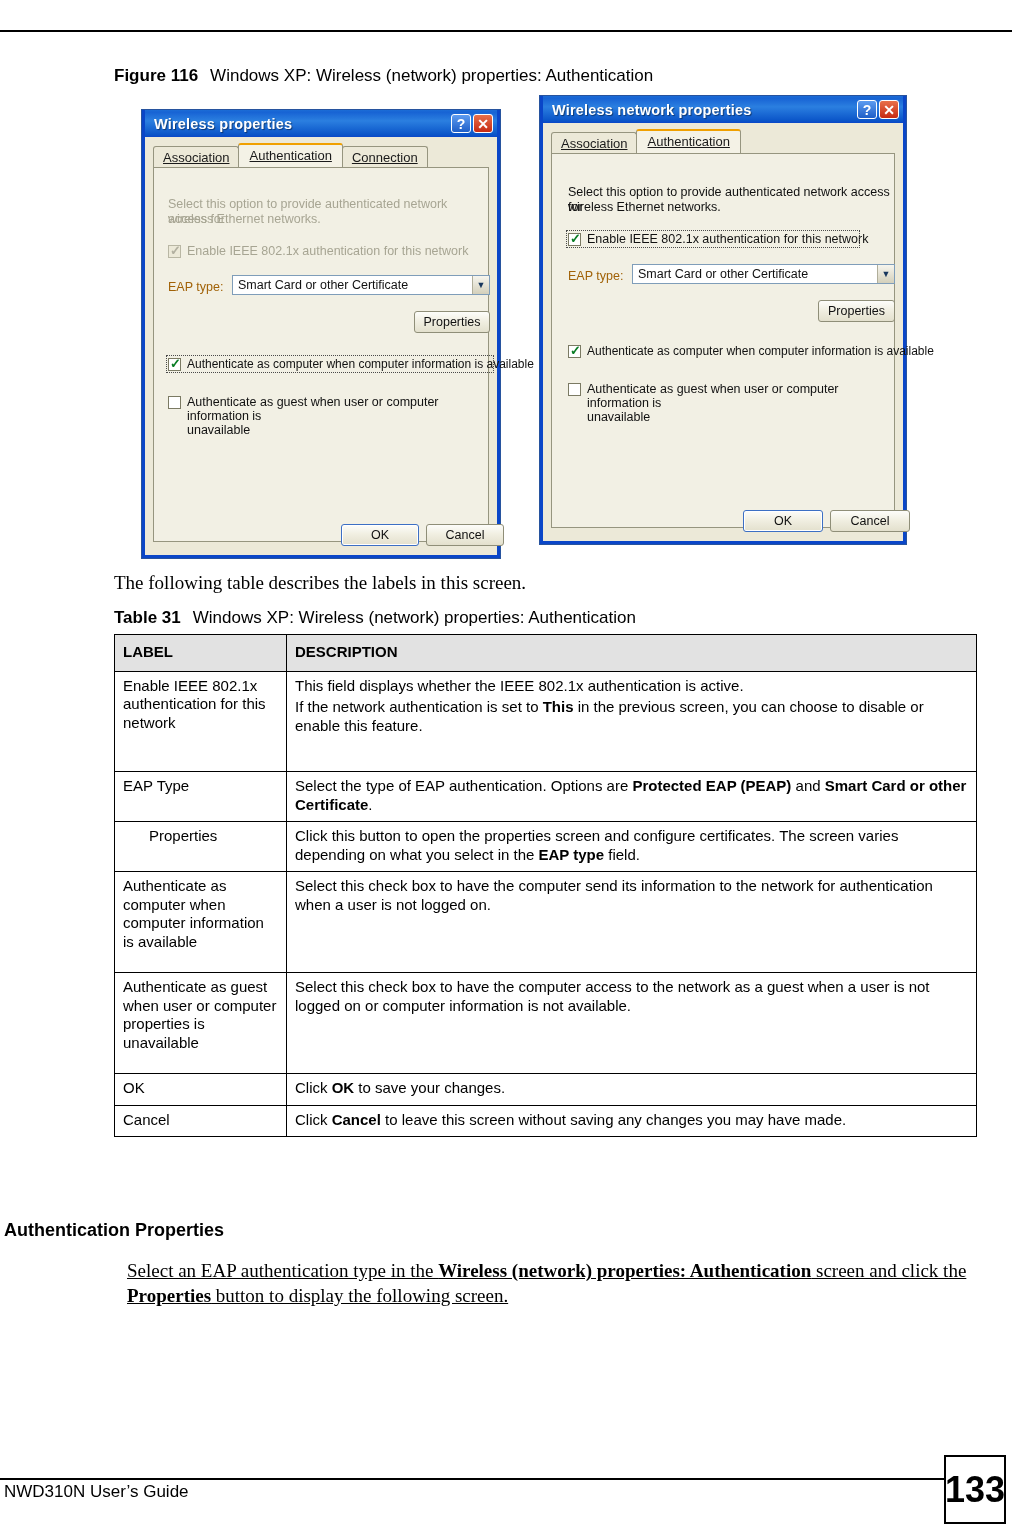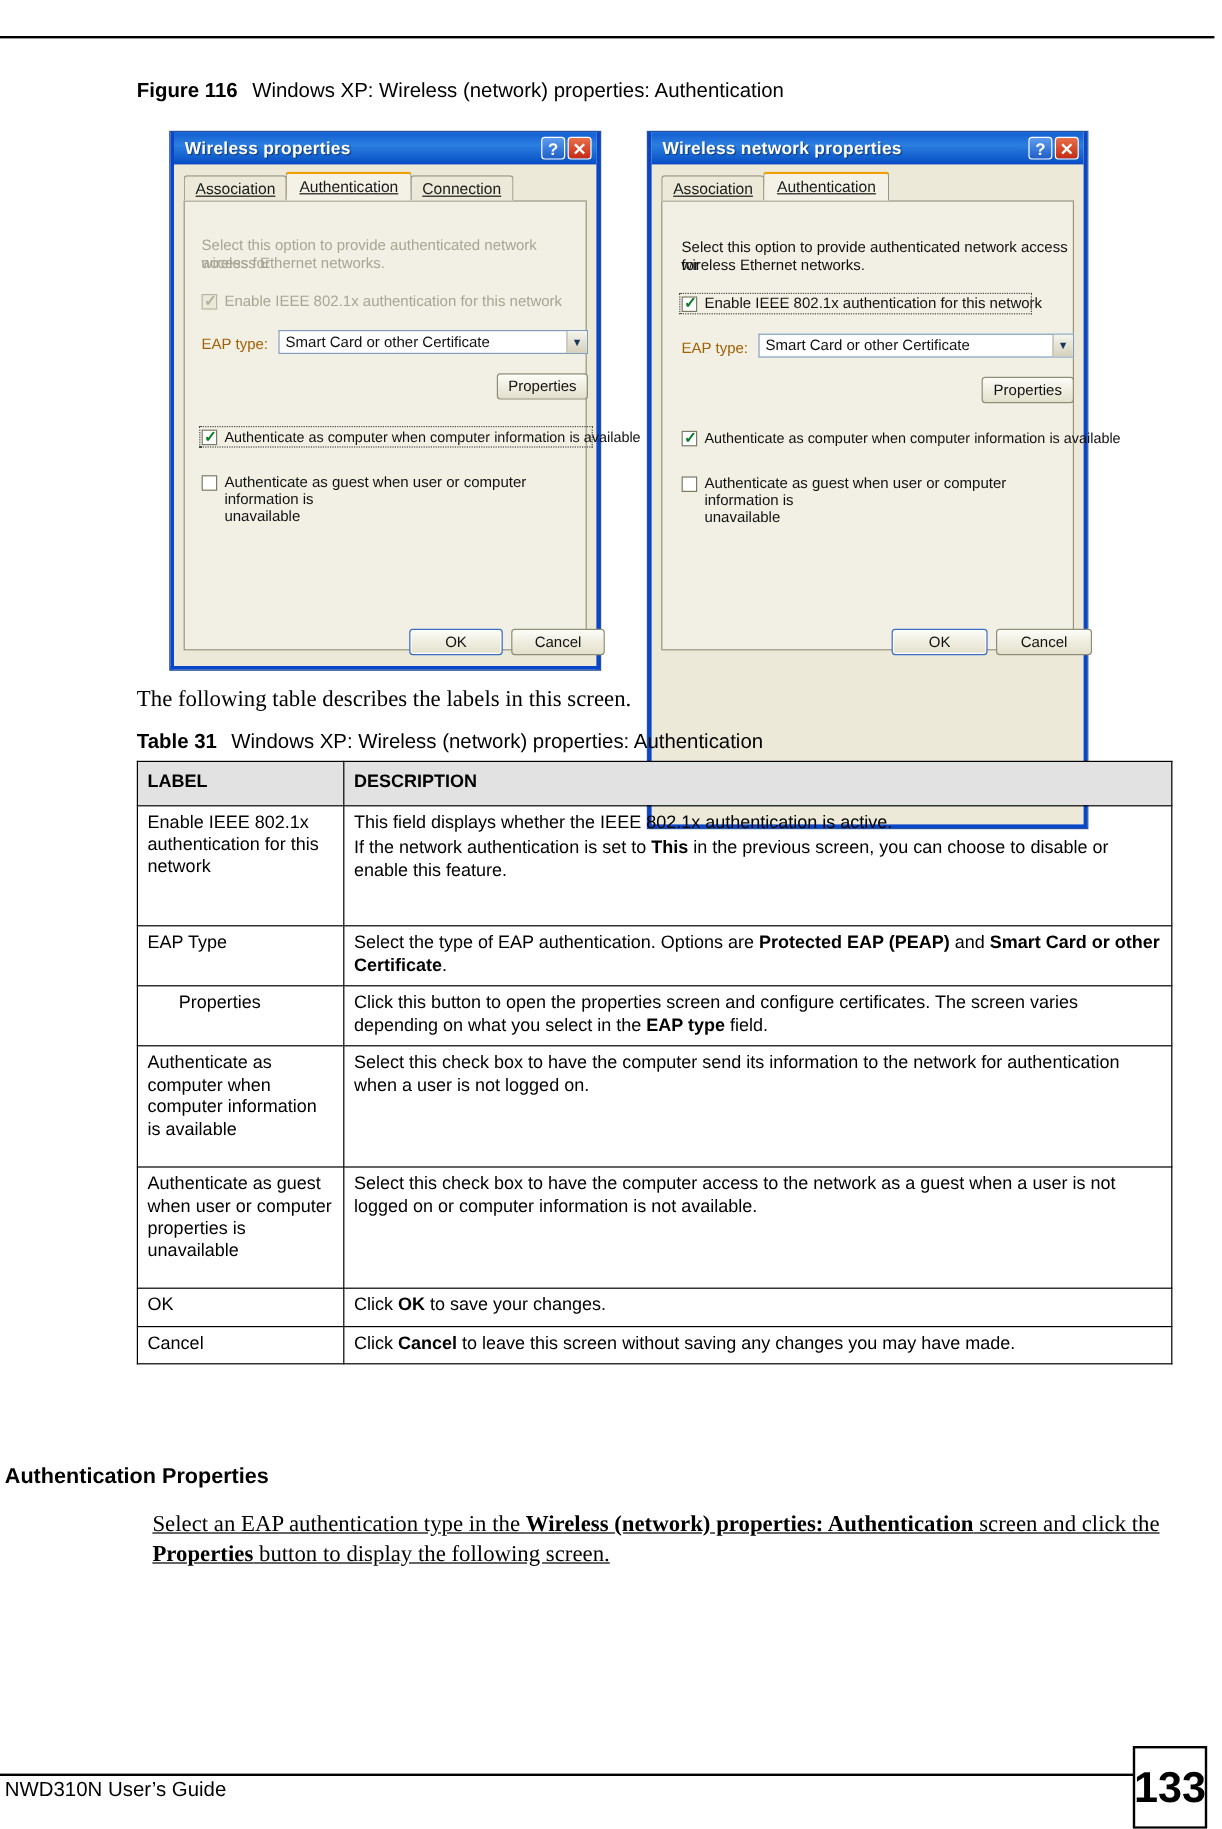--- a/index.html
+++ b/index.html
@@ -272,21 +272,21 @@
   </div>
 
   <div class="xp-button default" style="left:196px; top:414px; width:78px; height:22px;">
     <span>OK</span>
   </div>
   <div class="xp-button" style="left:281px; top:414px; width:78px; height:22px;">
     <span>Cancel</span>
   </div>
 </div>
 
-<div class="xp-dialog" style="left:540px; top:110px; width:366px; height:580px;">
+<div class="xp-dialog" style="left:540px; top:96px; width:366px; height:448px;">
   <div class="xp-titlebar">
     <div class="xp-title">Wireless network properties</div>
     <div class="xp-titlebtns">
       <div class="xp-btn-help">?</div>
       <div class="xp-btn-close">✕</div>
     </div>
   </div>
 
   <div class="xp-tabstrip">
     <div class="xp-tab">Association</div>

